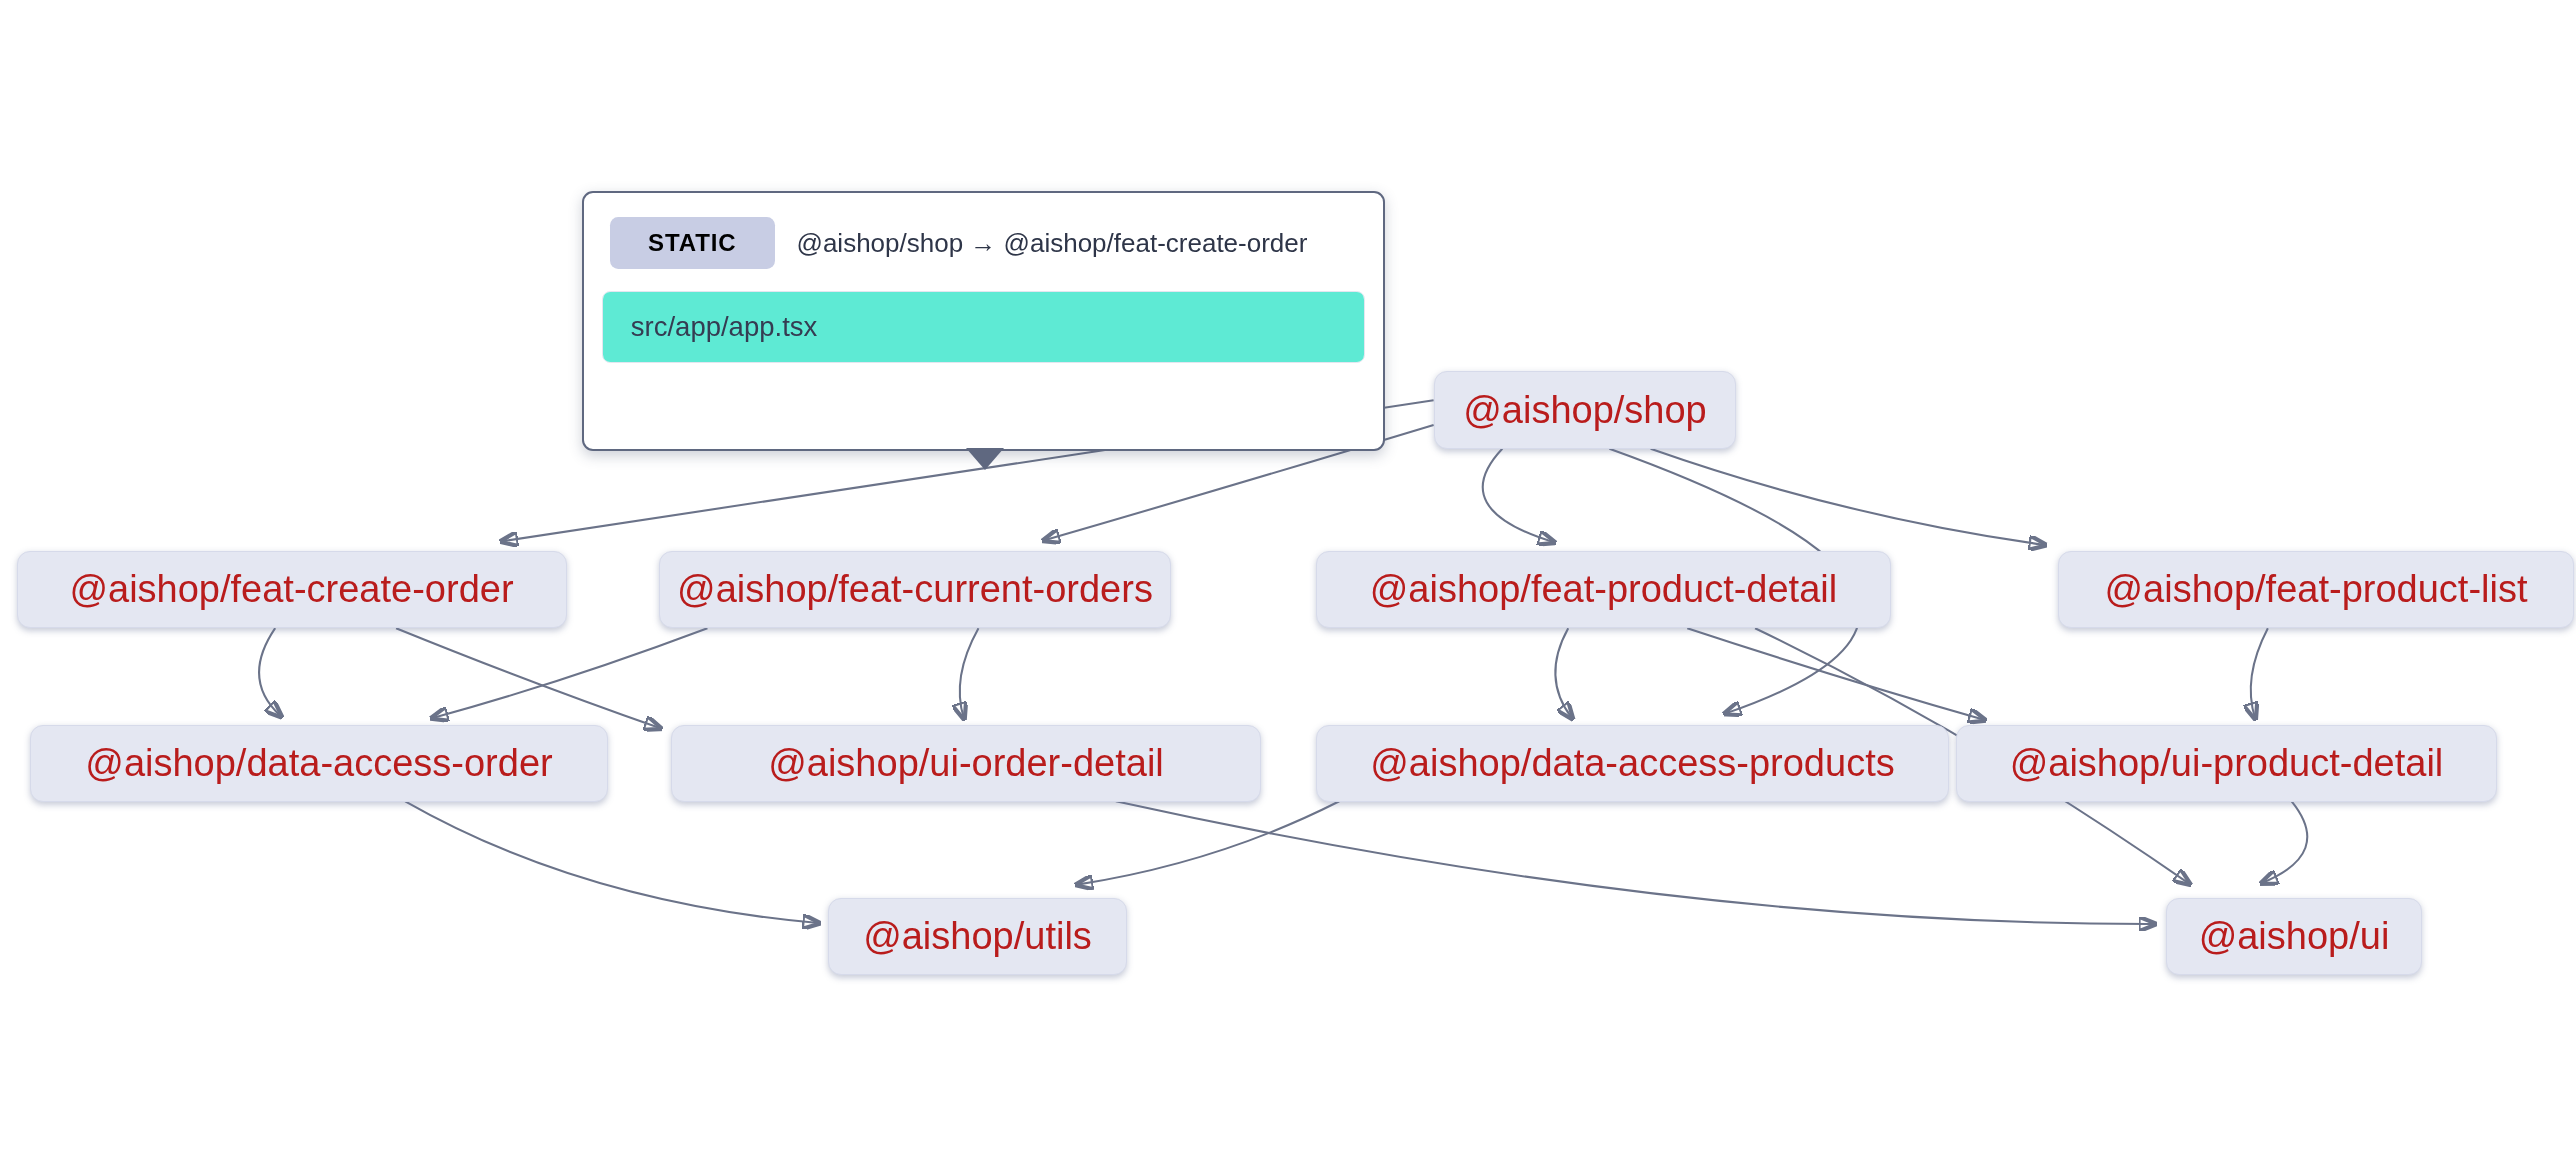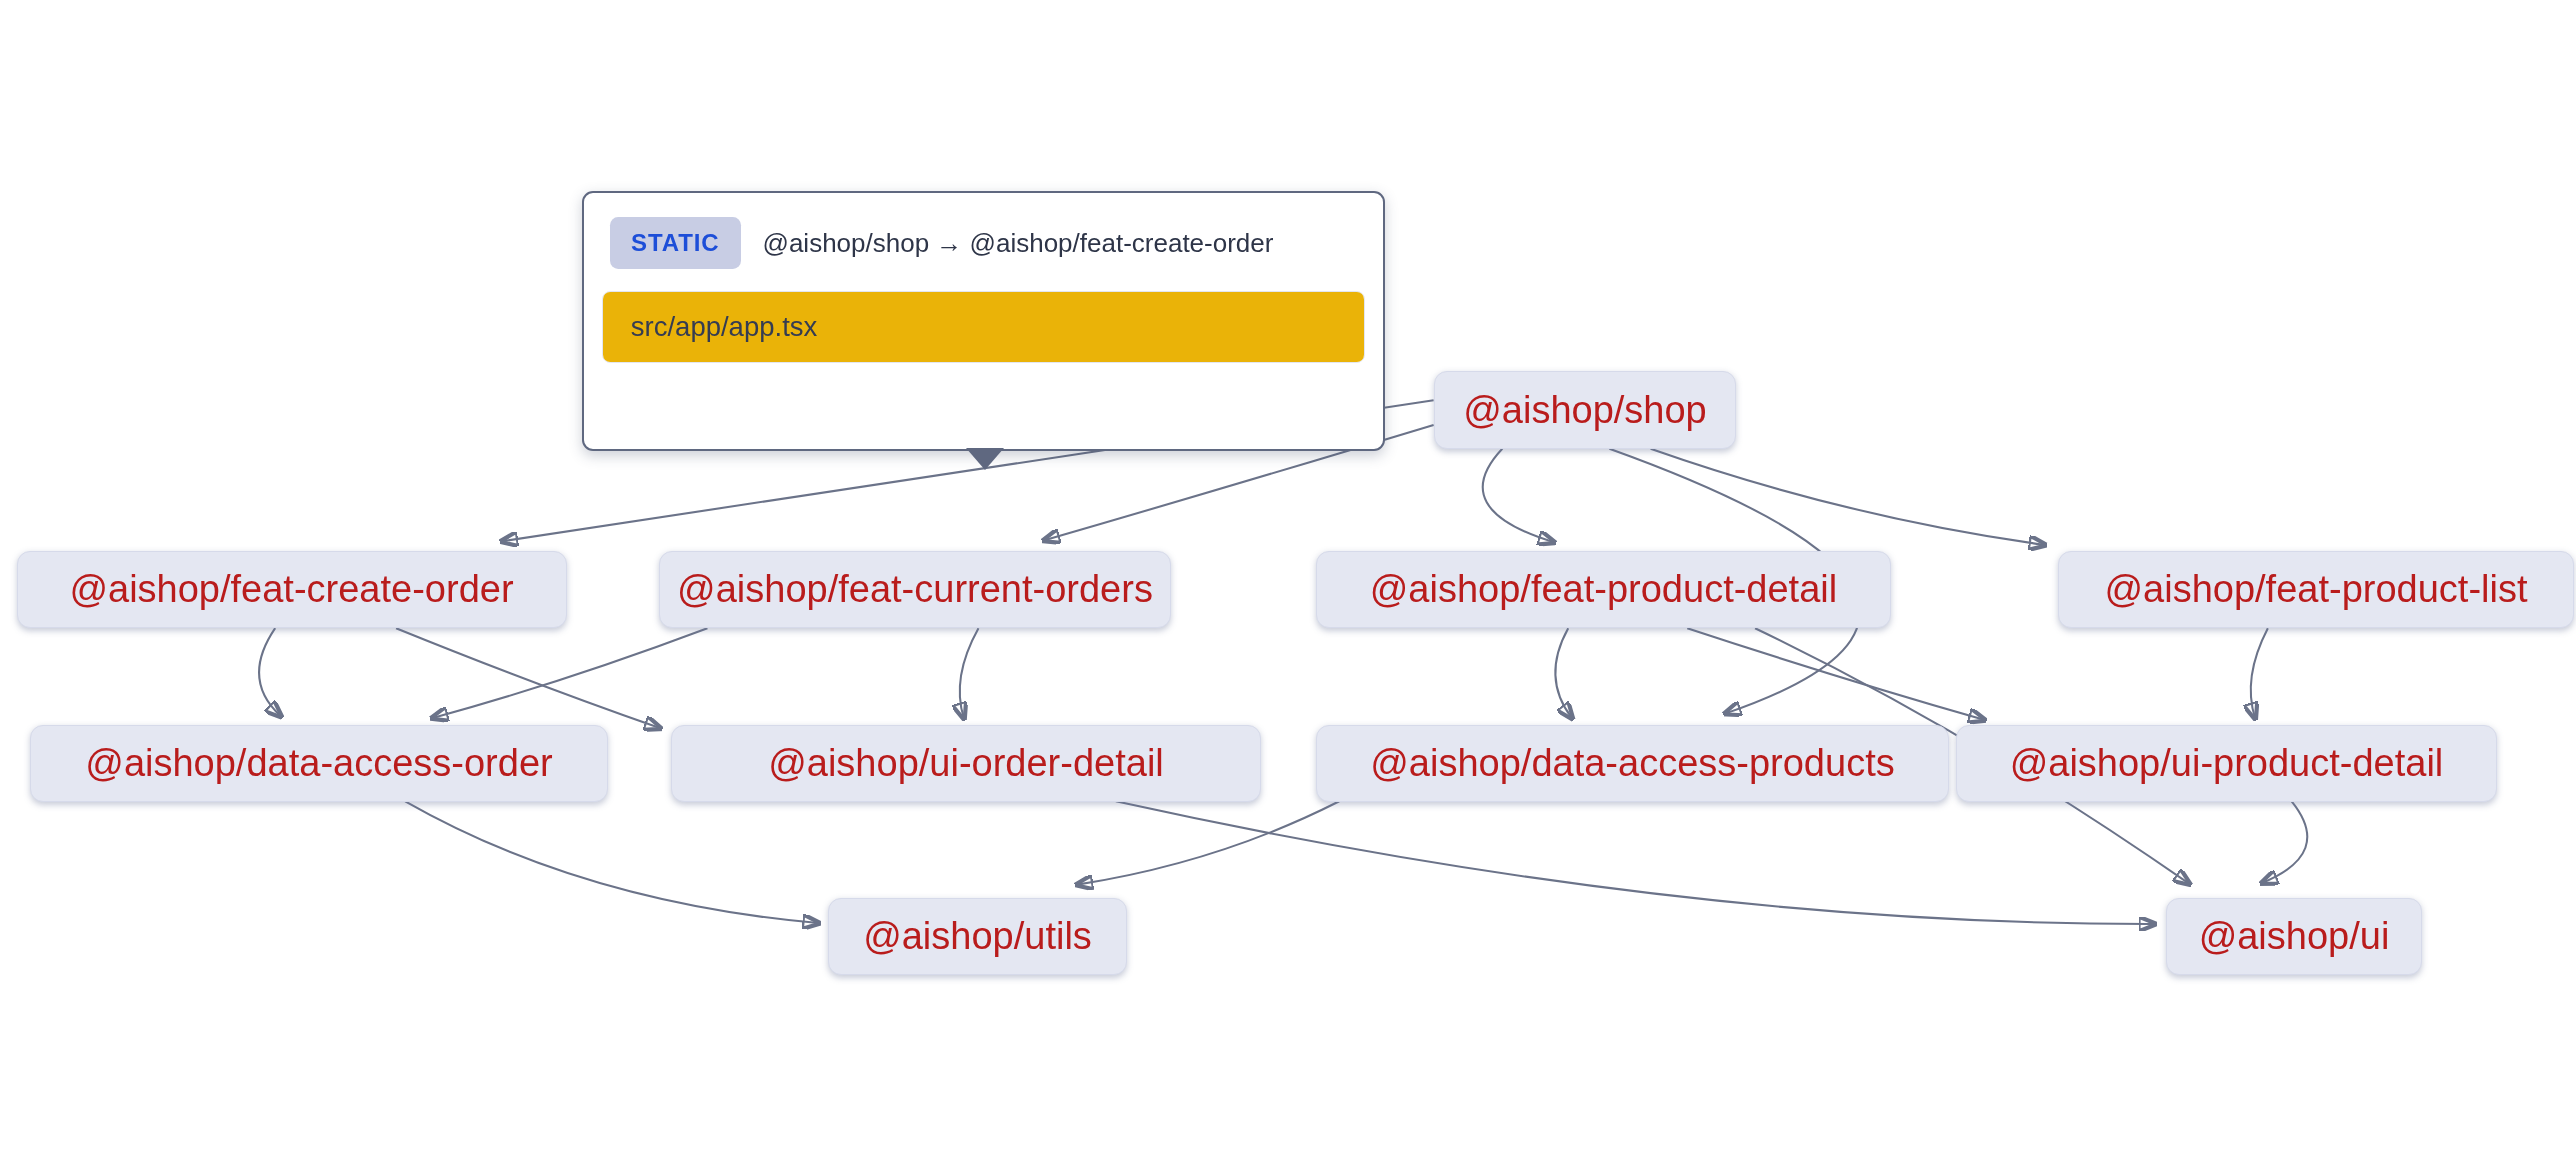--- a/index.html
+++ b/index.html
@@ -42,24 +42,24 @@
     border-left:19px solid transparent;
     border-right:19px solid transparent;
     border-top:22px solid #5f6880;
   }
   .tooltip-header{
     display:flex;align-items:center;
     padding:24px 26px 14.7px 26px;
   }
   .badge{
     background:#c8cde4;
-    color:#1d4ed8;
+    color:#000000;
     font-size:24px;font-weight:bold;
     letter-spacing:0.9px;
-    padding:12px 21px;
+    padding:12px 38px;
     border-radius:8.2px;
     flex:0 0 auto;
   }
   .dep-text{
     margin-left:22px;
     font-family:Liberation Sans, sans-serif;
     font-size:26px;
     color:#2e3548;
     white-space:nowrap;
   }
@@ -71,21 +71,21 @@
   }
   .files-header{
     background:#f7f8fc;
     border-bottom:0.9px solid #e8eaf3;
     padding:17.4px 27.5px;
     color:#6a7590;
     font-size:24px;
     letter-spacing:1.8px;
   }
   .file-row{
-    background:#eab308;
+    background:#5eead4;
     padding:19px 27.5px;
     color:#353c52;
     font-size:27.5px;
   }
 </style>
 </head>
 <body>
 
 <div class="canvas">
 

